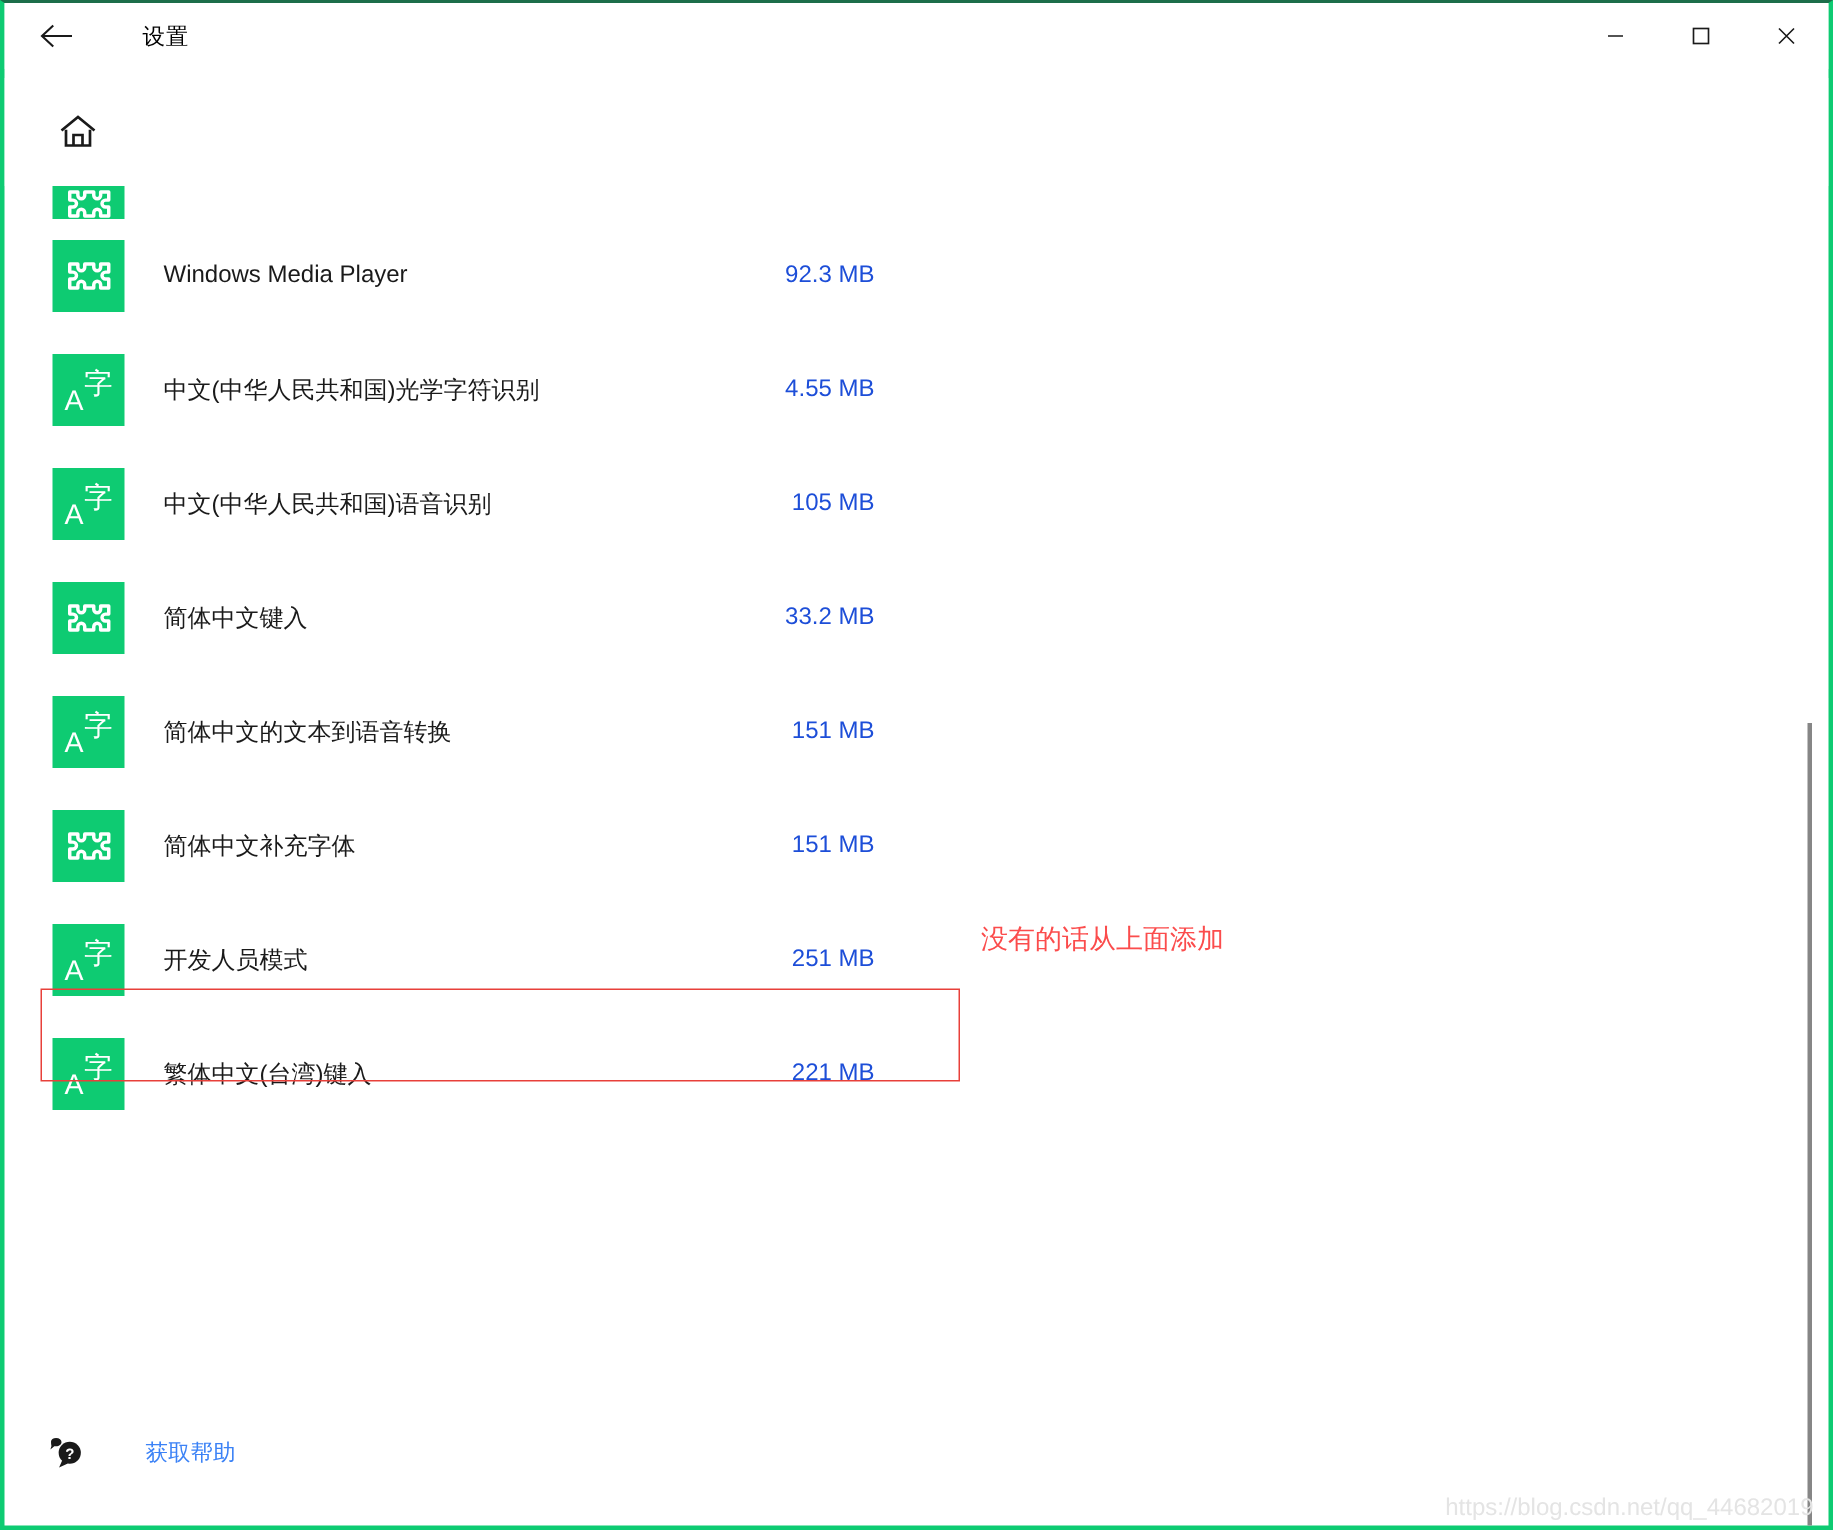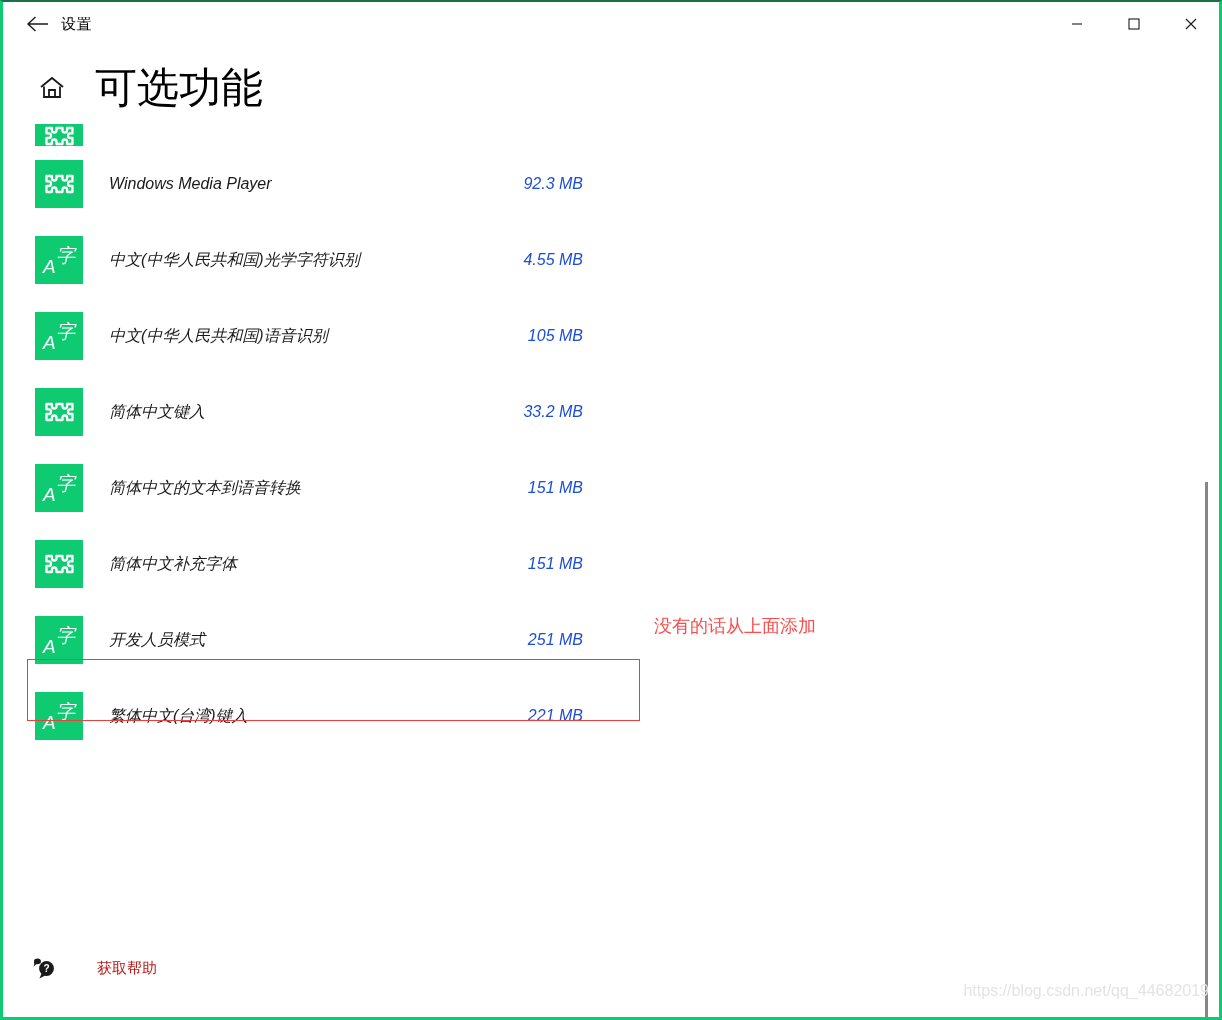--- a/index.html
+++ b/index.html
@@ -33,21 +33,21 @@
     background: #ffffff;
   }
   #back-button {
     width: 46px; height: 32px;
     margin-left: 12px;
     display: flex; align-items: center; justify-content: center;
     cursor: default;
   }
   #back-button svg { display: block; }
   #app-title {
-    margin-left: 0;
+    margin-left: 34px;
     font-size: 15px;
     color: #000000;
     letter-spacing: 0.5px;
   }
   #caption-buttons {
     position: absolute;
     top: 0; right: 0;
     display: flex; height: 44px;
   }
   .caption-btn {
@@ -79,21 +79,20 @@
     line-height: 1;
   }
 
   
   #feature-list {
     position: absolute;
     top: 110px; left: 0;
     width: 1216px;
     height: 810px;
     overflow: hidden;
-    font-style: italic;
   }
   #list-inner { position: relative; padding-top: 0; }
 
   .feature-row {
     position: relative;
     height: 76px;
     display: flex;
     align-items: center;
   }
   .feature-row.clipped-top {
@@ -163,21 +162,21 @@
     left: 27px;
     bottom: 38px;
     display: flex;
     align-items: center;
     z-index: 7;
   }
   #help-icon { width: 30px; display: flex; align-items: center; justify-content: center; }
   #help-text {
     margin-left: 37px;
     font-size: 15px;
-    color: #b91c1c;
+    color: #3b82f6;
     text-align: center;
   }
 
   
   #scrollbar-track {
     position: absolute;
     top: 110px; right: 9px;
     width: 6px;
     height: 905px;
     background: transparent;
@@ -186,21 +185,21 @@
     position: absolute;
     top: 370px; left: 1px;
     width: 3px;
     height: 540px;
     background: #868686;
   }
 
   
   #watermark {
     position: absolute;
-    right: 10px; bottom: 17px;
+    right: 10px; bottom: 2px;
     font-size: 16px;
     color: #e4e4e4;
     white-space: nowrap;
     margin-left: 22px;
   }
 </style>
 </head>
 <body>
 
 <div id="window">
@@ -233,21 +232,20 @@
   </div>
 
   <div id="page-header">
     <div id="home-icon">
       <svg width="26" height="24" viewBox="0 0 26 24">
         <path d="M2 11 L13 2 L24 11" fill="none" stroke="#1a1a1a" stroke-width="1.8"></path>
         <path d="M5 10.5 V21 H21 V10.5" fill="none" stroke="#1a1a1a" stroke-width="1.8"></path>
         <path d="M10 21 V14 H16 V21" fill="none" stroke="#1a1a1a" stroke-width="1.8"></path>
       </svg>
     </div>
-    <h1 id="page-title">可选功能</h1>
   </div>
 
   <div id="feature-list">
     <div id="list-inner">
         <div class="feature-row clipped-top">
           <div class="row-icon">
             <svg width="30" height="30" viewBox="0 0 30 30">
               <path d="M12 2 h6 v2.2 a2.3 2.3 0 0 0 4.6 0 V2 h5.4 v5.4 h-2.2 a2.3 2.3 0 0 0 0 4.6 h2.2 v6 h-5.4 v-2.2 a2.3 2.3 0 0 0-4.6 0 V18 h-6 v-2.2 a2.3 2.3 0 0 0-4.6 0 V18 H2 v-6 h2.2 a2.3 2.3 0 0 0 0-4.6 H2 V2 h5.4 v2.2 a2.3 2.3 0 0 0 4.6 0 Z" fill="none" stroke="#ffffff" stroke-width="2.3" stroke-linejoin="round" transform="translate(0.5 5)"></path>
             </svg>
           </div>

